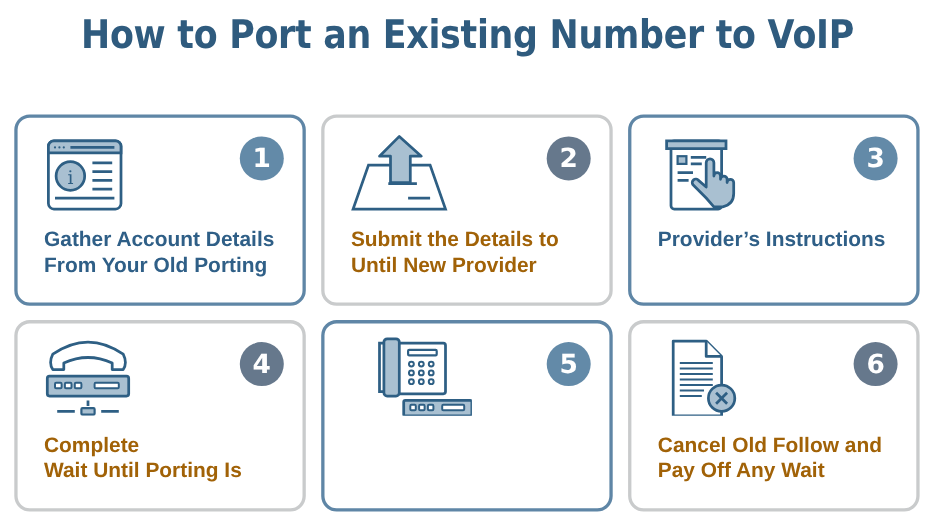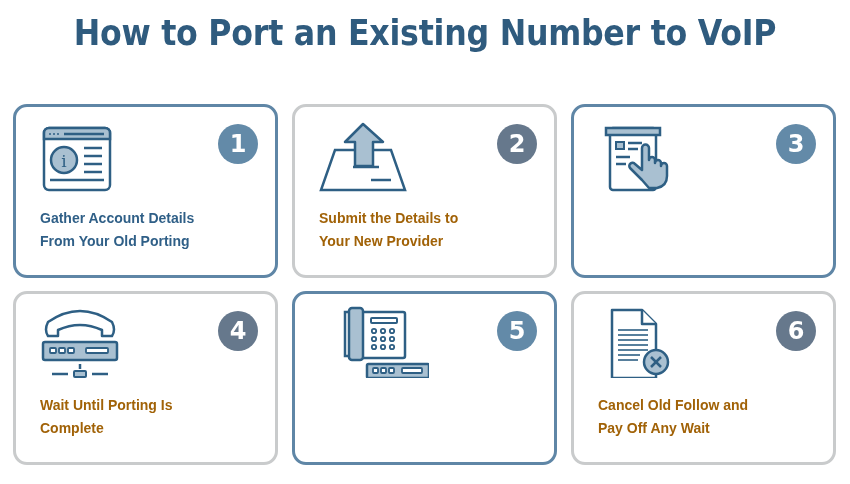--- a/index.html
+++ b/index.html
@@ -5,21 +5,21 @@
   html,body{margin:0;padding:0;background:#ffffff;}
   body{width:850px;height:484px;position:relative;overflow:hidden;font-family:"Liberation Sans","DejaVu Sans",sans-serif;}
   .title{position:absolute;left:0;top:12px;width:850px;text-align:center;font-size:36px;font-weight:bold;color:#2f5b7e;letter-spacing:-0.3px;font-family:"DejaVu Sans","Liberation Sans",sans-serif;transform:scaleX(0.88);}
   .card{position:absolute;box-sizing:border-box;width:265px;height:174px;border-radius:14px;background:#fff;}
   .card.blue{border:3px solid #5f86a6;}
   .card.gray{border:3px solid #c9cbcc;}
   .badge{position:absolute;top:17px;right:17px;width:40px;height:40px;border-radius:50%;color:#fff;font-weight:bold;font-size:24px;line-height:40px;text-align:center;font-family:"DejaVu Sans",sans-serif;}
   .badge.blue{background:#638aa8;}
   .badge.slate{background:#66788c;}
   .icon{position:absolute;left:24px;top:15px;width:90px;height:72px;}
-  .label{position:absolute;left:24px;top:100px;width:230px;font-size:14px;font-weight:bold;line-height:23px;}
+  .label{position:absolute;left:24px;top:100px;width:230px;font-size:19px;font-weight:bold;line-height:23px;}
   .label.blue{color:#2f5f87;}
   .label.dark{color:#a16207;}
   .label span{display:block;white-space:nowrap;}
 </style>
 </head>
 <body>
 
 <div class="title">How to Port an Existing Number to VoIP</div>
 
 <div class="card blue" style="left:13px;top:104px;">
@@ -48,57 +48,58 @@
 <div class="card gray" style="left:292px;top:104px;">
   <svg class="icon" viewBox="0 0 90 72">
     <polygon points="16,32 72,32 86,72 2,72" fill="#fff" stroke="#2e5f84" stroke-width="2.5" transform="translate(0,-4)"></polygon>
     <line x1="34" y1="45" x2="60" y2="45" stroke="#2e5f84" stroke-width="2.5"></line>
     <line x1="52" y1="58" x2="72" y2="58" stroke="#2e5f84" stroke-width="2.5"></line>
     <polygon points="44,2 64,20 54,20 54,44 36,44 36,20 26,20" fill="#a9c0d1" stroke="#2e5f84" stroke-width="2.5" stroke-linejoin="round"></polygon>
   </svg>
   <div class="badge slate">2</div>
   <div class="label dark">
     <span>Submit the Details to</span>
-    <span>Your New Provider</span>
+    <span>Until New Provider</span>
   </div>
 </div>
 
 <div class="card blue" style="left:571px;top:104px;">
   <svg class="icon" viewBox="0 0 90 72">
     <rect x="12" y="6" width="46" height="62" rx="3" fill="#fff" stroke="#2e5f84" stroke-width="2.5"></rect>
     <path d="M8 6 h54 v7 h-54z" fill="#a9c0d1" stroke="#2e5f84" stroke-width="2.5"></path>
     <rect x="18" y="20" width="8" height="7" fill="#a9c0d1" stroke="#2e5f84" stroke-width="2"></rect>
     <line x1="30" y1="21" x2="44" y2="21" stroke="#2e5f84" stroke-width="2.5"></line>
     <line x1="30" y1="27" x2="40" y2="27" stroke="#2e5f84" stroke-width="2.5"></line>
     <line x1="18" y1="35" x2="32" y2="35" stroke="#2e5f84" stroke-width="2.5"></line>
     <line x1="18" y1="42" x2="28" y2="42" stroke="#2e5f84" stroke-width="2.5"></line>
     <path d="M44 58 l-12 -12 a3 3 0 0 1 5 -4 l7 6 v-22 a3.5 3.5 0 0 1 7 0 v12 a3 3 0 0 1 6 0 v3 a3 3 0 0 1 6 0 v3 a3 3 0 0 1 6 0 v10 q0 10 -10 12 h-8 z" fill="#a9c0d1" stroke="#2e5f84" stroke-width="2.5" stroke-linejoin="round"></path>
   </svg>
   <div class="badge blue">3</div>
   <div class="label blue">
+    <span>Provider’s Instructions</span>
   </div>
 </div>
 
 <div class="card gray" style="left:13px;top:291px;">
   <svg class="icon" viewBox="0 0 90 72" style="top:12px;">
     <path d="M8 30 q-4 -6 0 -14 q32 -22 64 0 q4 8 0 14 l-10 0 l0 -6 q-22 -10 -44 0 l0 6 z" fill="#fff" stroke="#2e5f84" stroke-width="2.5" stroke-linejoin="round"></path>
     <rect x="3" y="36" width="74" height="18" rx="2" fill="#a9c0d1" stroke="#2e5f84" stroke-width="2.5"></rect>
     <rect x="10" y="42" width="6" height="5" rx="1" fill="#fff" stroke="#2e5f84" stroke-width="1.8"></rect>
     <rect x="19" y="42" width="6" height="5" rx="1" fill="#fff" stroke="#2e5f84" stroke-width="1.8"></rect>
     <rect x="28" y="42" width="6" height="5" rx="1" fill="#fff" stroke="#2e5f84" stroke-width="1.8"></rect>
     <rect x="46" y="42" width="22" height="5" rx="1" fill="#fff" stroke="#2e5f84" stroke-width="1.8"></rect>
     <line x1="40" y1="58" x2="40" y2="63" stroke="#2e5f84" stroke-width="2.5"></line>
     <rect x="34" y="65" width="12" height="6" rx="1" fill="#a9c0d1" stroke="#2e5f84" stroke-width="2"></rect>
     <line x1="12" y1="68" x2="28" y2="68" stroke="#2e5f84" stroke-width="2.5"></line>
     <line x1="52" y1="68" x2="68" y2="68" stroke="#2e5f84" stroke-width="2.5"></line>
   </svg>
   <div class="badge slate">4</div>
   <div class="label dark">
+    <span>Complete</span>
     <span>Wait Until Porting Is</span>
-    <span>Complete</span>
   </div>
 </div>
 
 <div class="card blue" style="left:292px;top:291px;">
   <svg class="icon" viewBox="0 0 90 72" style="left:44px;top:12px;">
     <path d="M10 6 h-4 v44 h4" fill="none" stroke="#2e5f84" stroke-width="2.5"></path>
     <rect x="22" y="6" width="44" height="46" rx="2" fill="#fff" stroke="#2e5f84" stroke-width="2.5"></rect>
     <rect x="10" y="2" width="14" height="52" rx="3" fill="#a9c0d1" stroke="#2e5f84" stroke-width="2.5"></rect>
     <rect x="32" y="12" width="26" height="5" rx="1" fill="#fff" stroke="#2e5f84" stroke-width="2"></rect>
     <g fill="#fff" stroke="#2e5f84" stroke-width="1.8">

